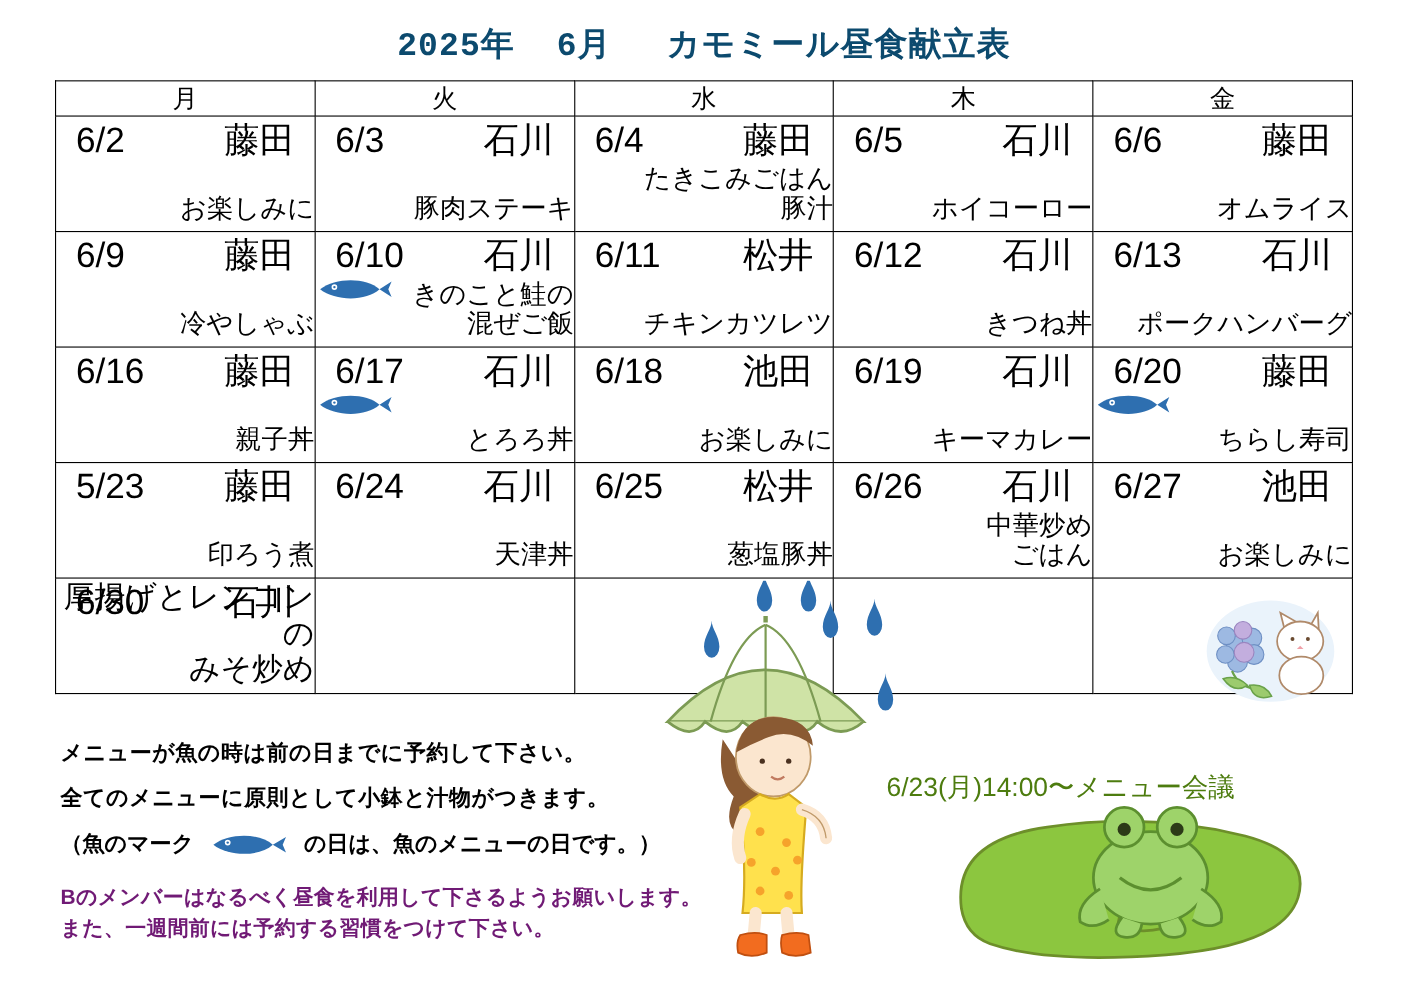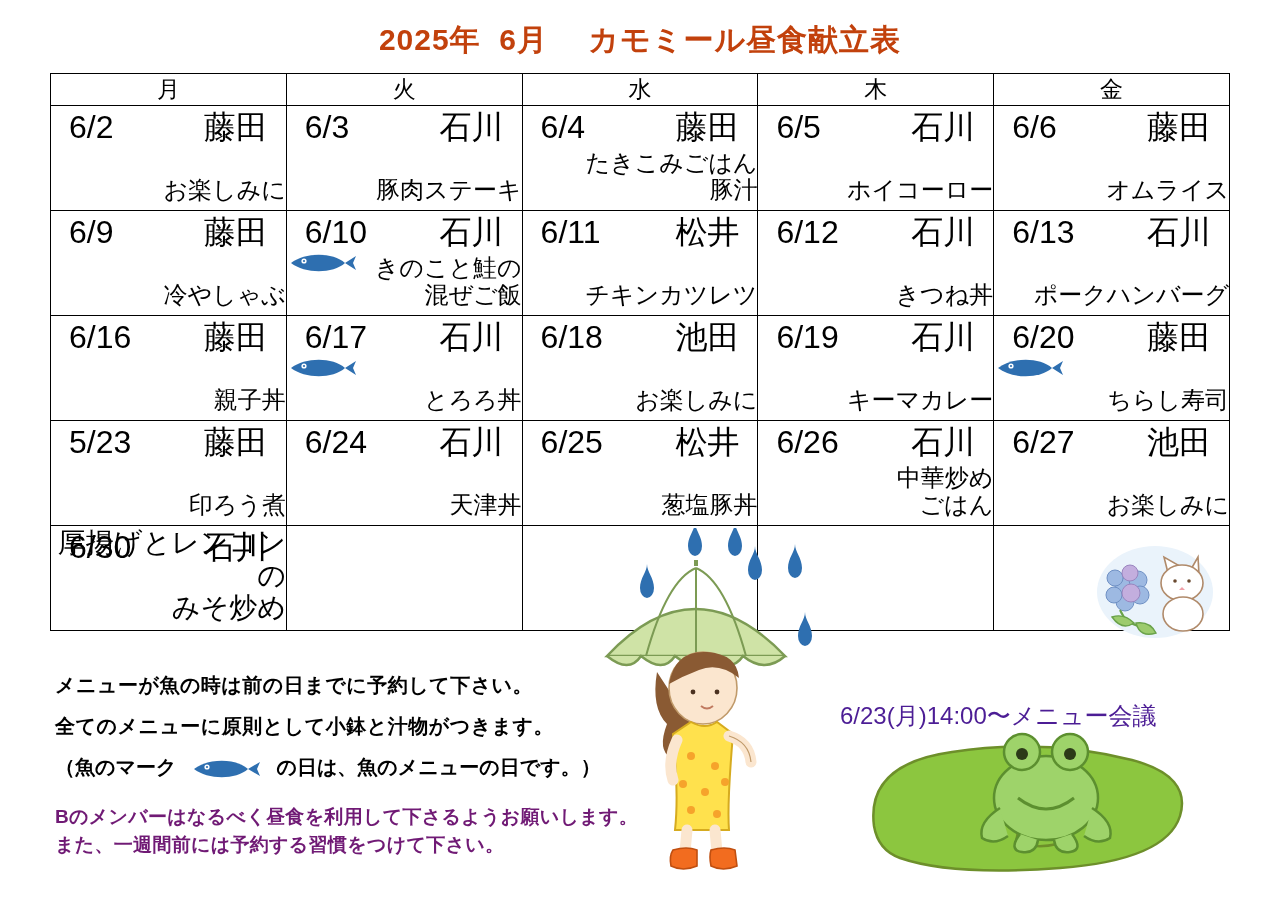--- a/index.html
+++ b/index.html
@@ -24,23 +24,24 @@
 
   
   .title {
     position: absolute;
     top: 20px;
     left: 0;
     width: 1280px;
     text-align: center;
     font-size: 30px;
     font-weight: bold;
-    color: #c2410c;
+    color: #0c4a6e;
     letter-spacing: 1px;
     white-space: pre;
+    font-family: Liberation Mono, monospace;
   }
 
   
   table.menu {
     position: absolute;
     top: 73px;
     left: 50px;
     width: 1180px;
     border-collapse: collapse;
     table-layout: fixed;
@@ -117,24 +118,24 @@
     color: #701a75;
     font-size: 19px;
     font-weight: bold;
     line-height: 1.45;
     white-space: pre-line;
     letter-spacing: 0.3px;
   }
 
   .meeting-note {
     position: absolute;
-    left: 840px;
+    left: 806px;
     top: 700px;
     font-size: 24px;
-    color: #4c1d95;
+    color: #4d7c0f;
     white-space: pre;
   }
 
   
   .art { position: absolute; pointer-events: none; }
 </style>
 </head>
 <body>
 
 <div id="page">

